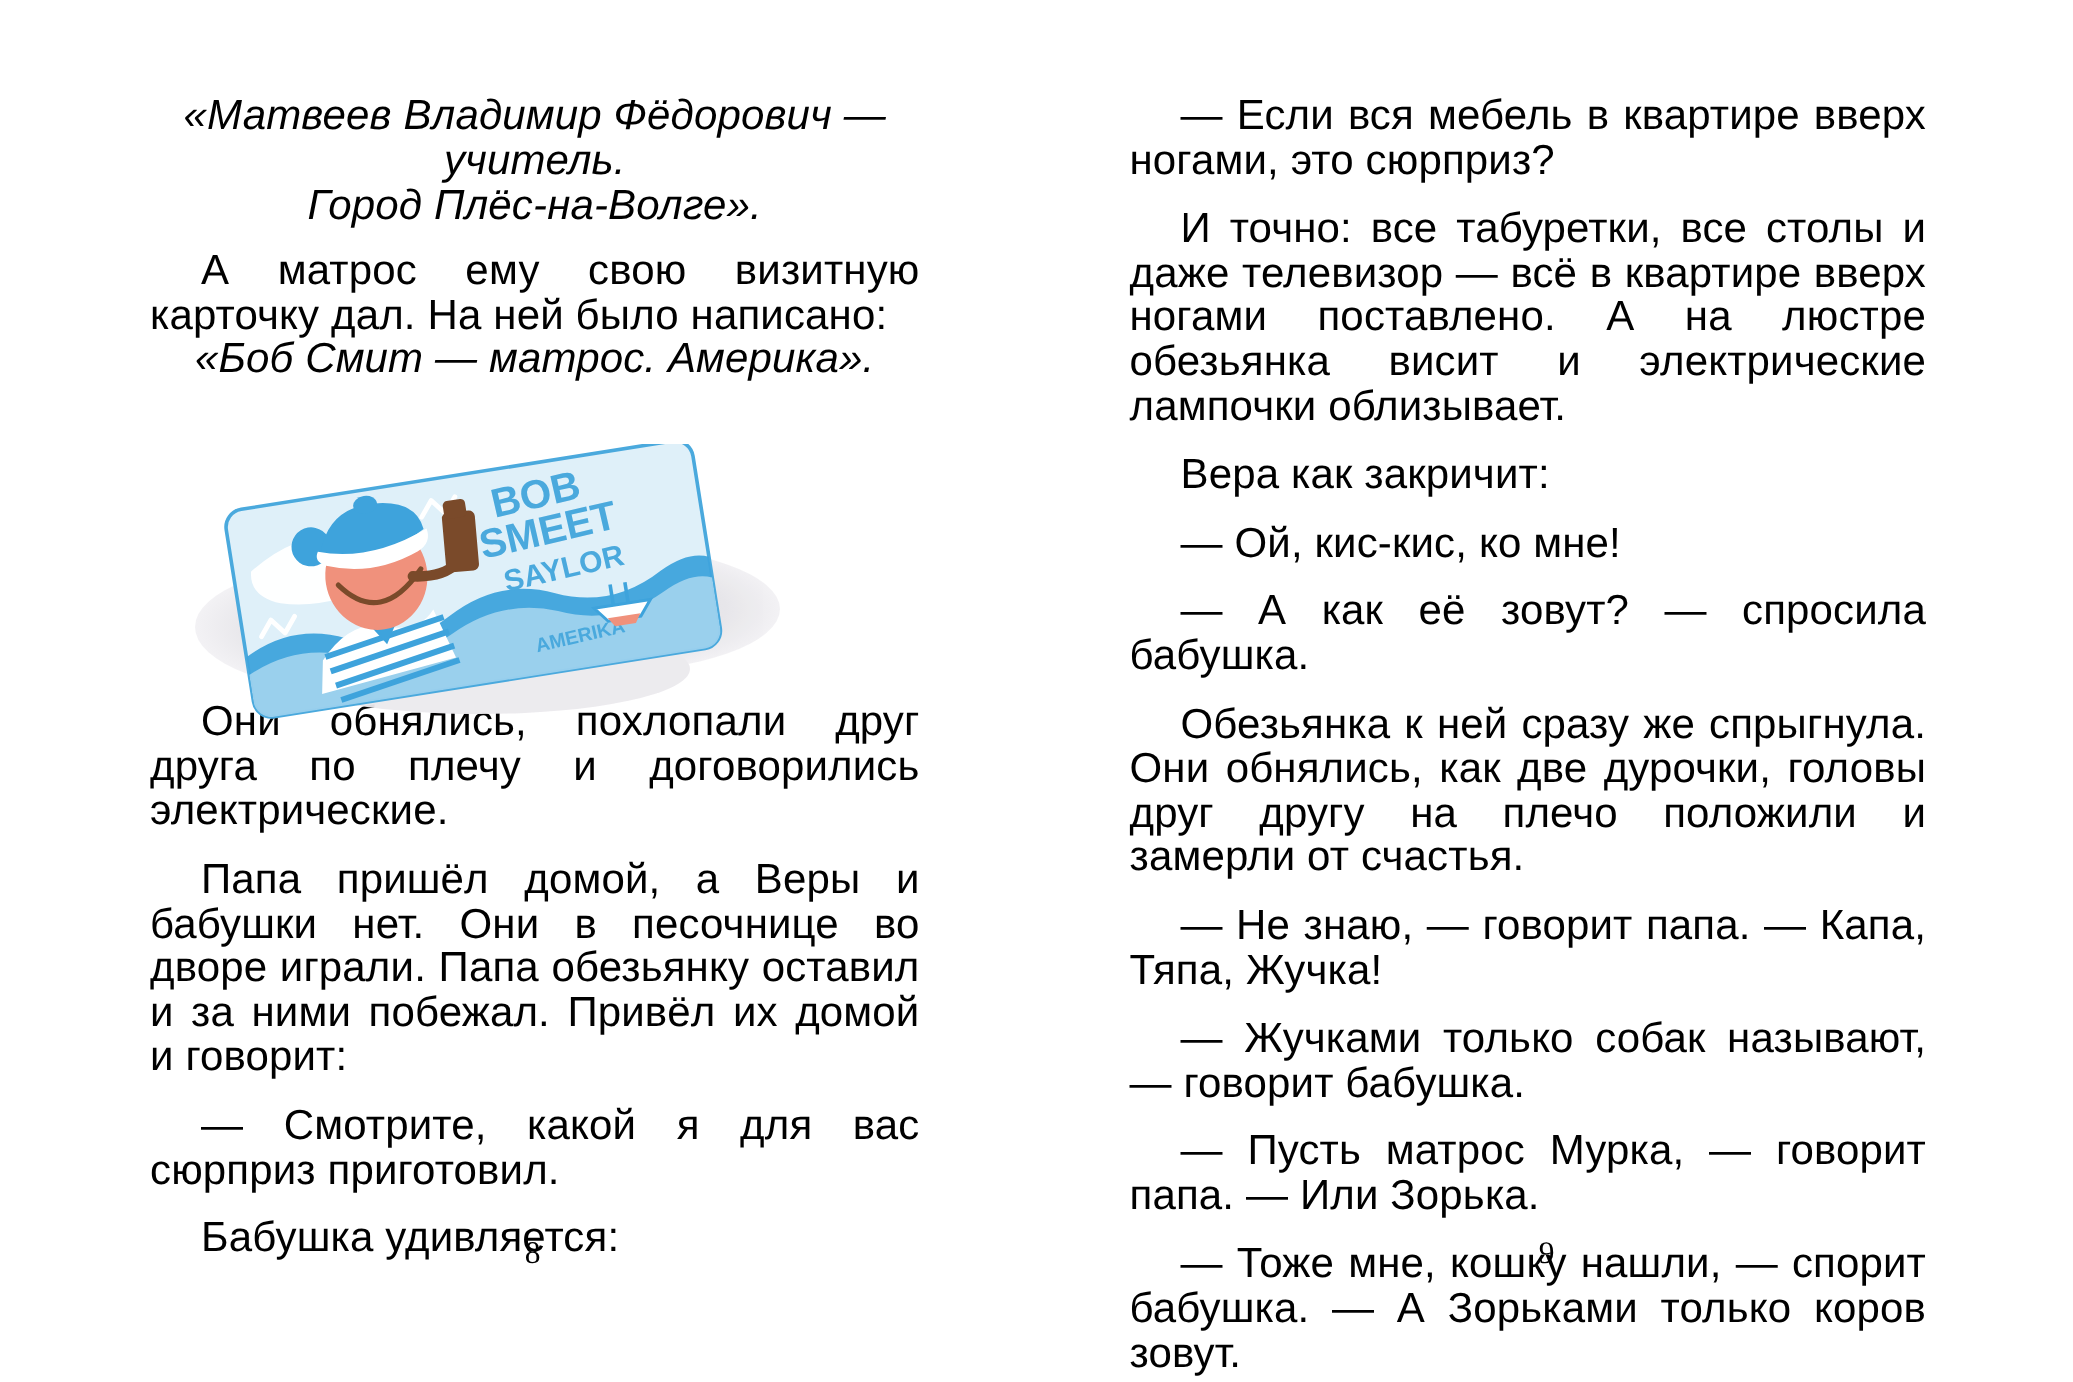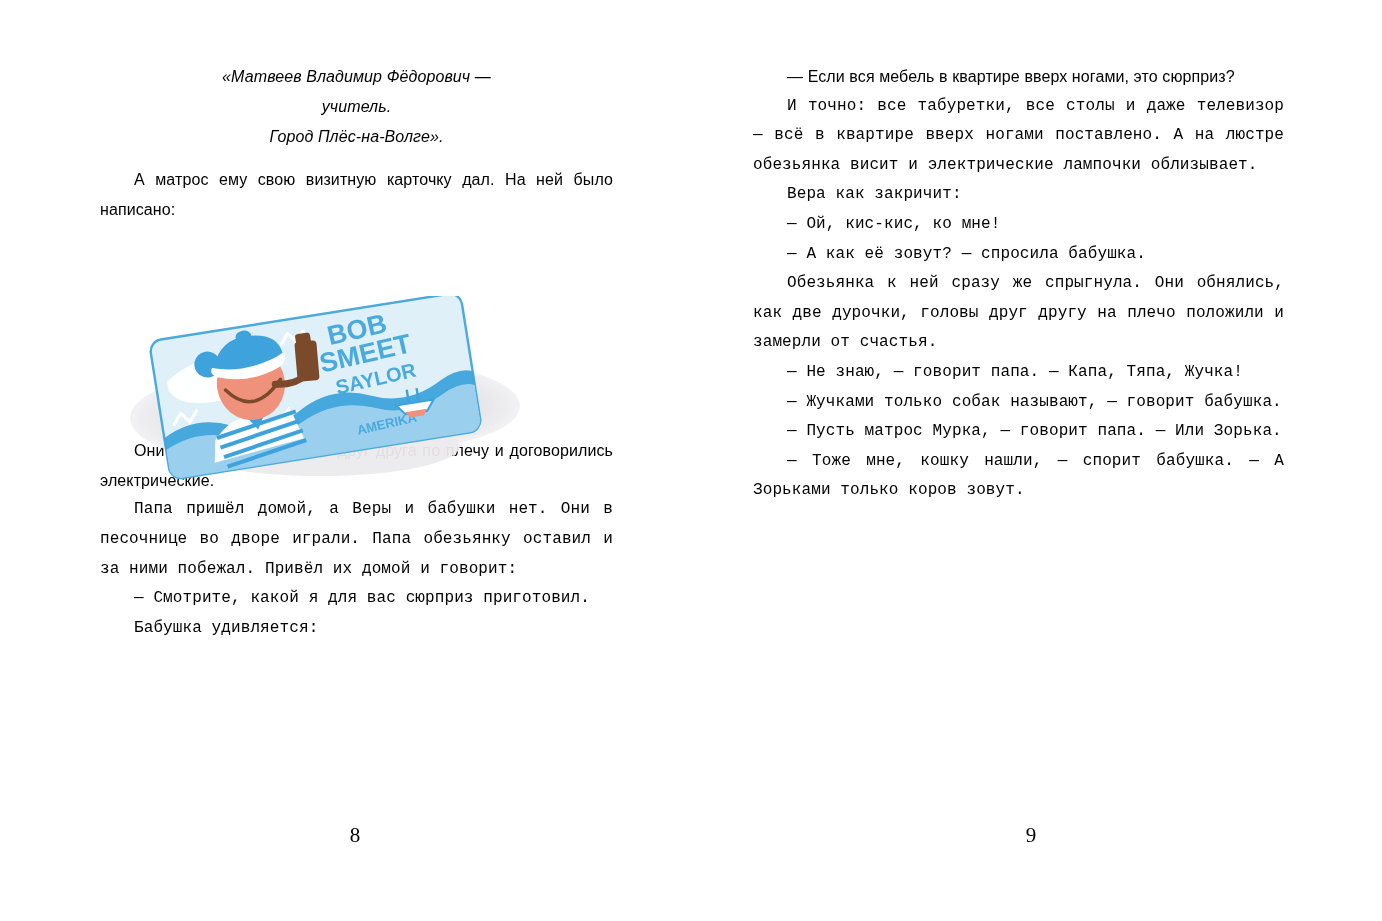--- a/index.html
+++ b/index.html
@@ -28,34 +28,34 @@
     top: 0;
     height: 921px;
   }
   .page-left  { left: 0;   width: 691px; }
   .page-right { left: 691px; width: 691px; }
 
   .textcol {
     position: absolute;
     top: 62px;
     width: 513px;
-    font-size: 16px;
+    font-size: 28px;
     line-height: 29.6px;
     text-align: justify;
     text-justify: inter-word;
     letter-spacing: 0.1px;
   }
   .page-left  .textcol { left: 100px; }
   .page-right .textcol { left: 62px; width: 531px; }
 
   p {
     margin: 0;
     text-indent: 34px;
   }
-  p + p { margin-top: 0; font-family: Liberation Mono, monospace; }
+  p + p { margin-top: 16px; }
 
   p.gap-before { margin-top: 13px; }
 
   .quote-block {
     text-align: center;
     font-style: italic;
     text-indent: 0;
     line-height: 30px;
   }
 
@@ -91,20 +91,23 @@
     <div class="textcol">
 
       <div class="quote-block">
         <div>«Матвеев Владимир Фёдорович —</div>
         <div>учитель.</div>
         <div>Город Плёс-на-Волге».</div>
       </div>
 
       <p class="gap-before">А матрос ему свою визитную карточку дал. На ней было написано:</p>
 
+      <div class="quote-block gap-before">
+        <div>«Боб Смит — матрос. Америка».</div>
+      </div>
 
       <div style="height:212px"></div>
 
       <p>Они обнялись, похлопали друг друга по плечу и договорились электрические.</p>
       <p>Папа пришёл домой, а Веры и бабушки нет. Они в песочнице во дворе играли. Папа обезьянку оставил и за ними побежал. Привёл их домой и говорит:</p>
       <p>— Смотрите, какой я для вас сюрприз приготовил.</p>
       <p>Бабушка удивляется:</p>
     </div>
 
     <div class="illustration">

